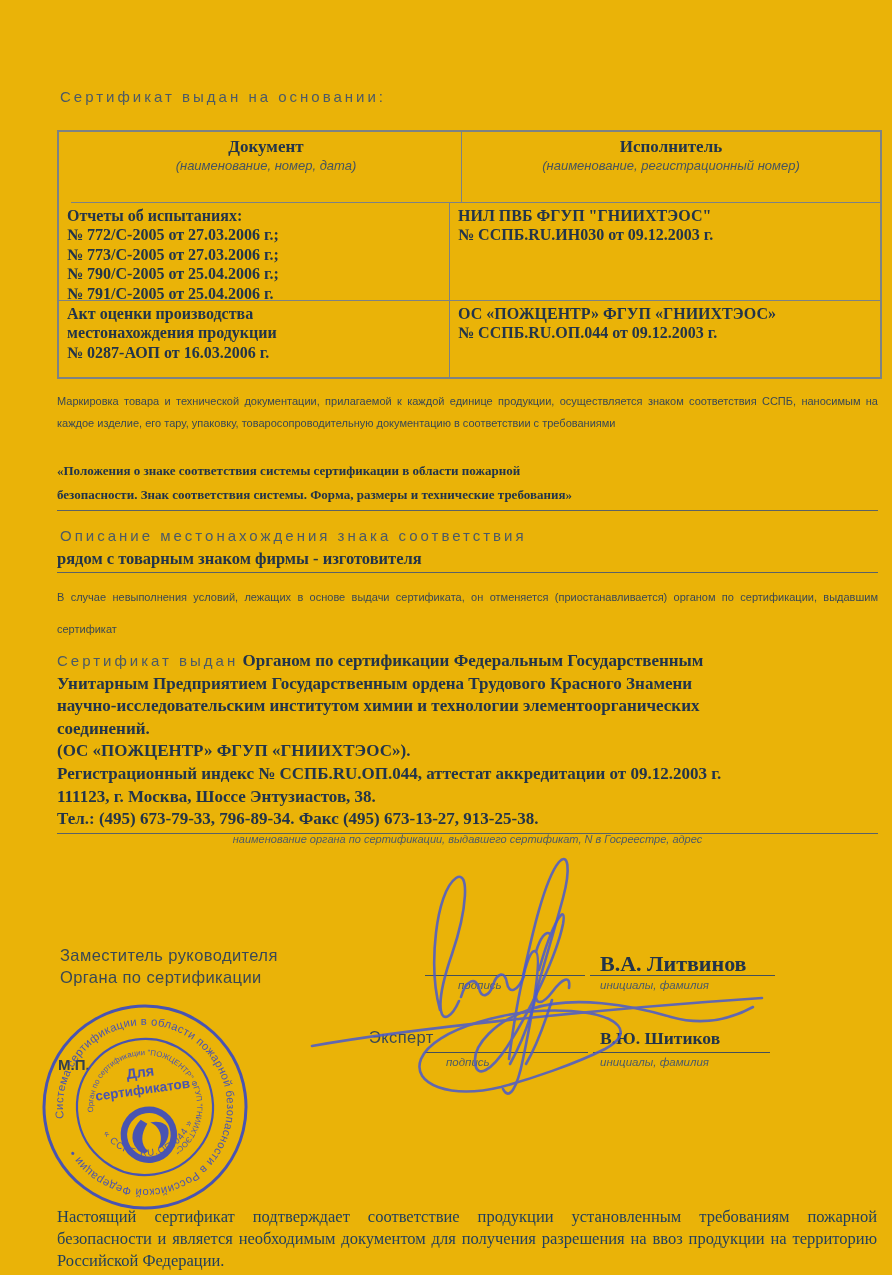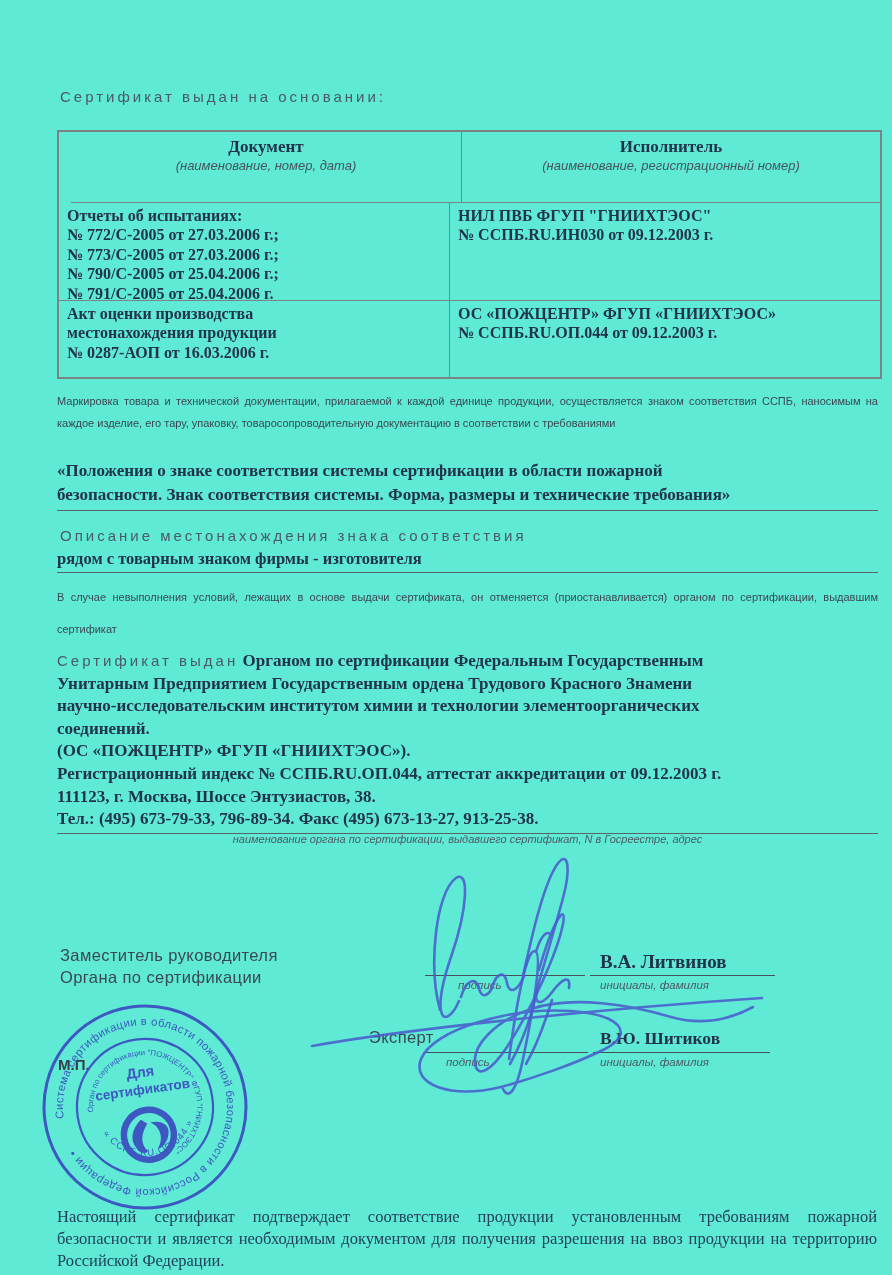--- a/index.html
+++ b/index.html
@@ -1,16 +1,16 @@
 <!DOCTYPE html>
 <html><head>
 <meta charset="utf-8">
 <style>
   html,body{margin:0;padding:0;background:#e9ebea;}
-  #page{position:relative;width:892px;height:1275px;margin:0 auto;background:#5eead4;overflow:hidden;
+  #page{position:relative;width:892px;height:1275px;margin:0 auto;background:#eab308;overflow:hidden;
         font-family:"Liberation Sans",sans-serif;color:#3a4854;}
   .abs{position:absolute;}
   
   .lbl{font-size:15px;letter-spacing:3px;color:#4c5a66;}
   .serifb{font-family:"Liberation Serif",serif;font-weight:bold;color:#22344a;}
   .sans{font-size:11px;color:#3a4854;}
   .cap{font-style:italic;font-size:11.5px;color:#4c5a66;}
   
   .intro-label{left:60px;top:88px;}
   
@@ -22,42 +22,42 @@
   .doc-table .r1{height:97px;border-bottom:1.5px solid #7d8284;}
   .doc-table .r2{height:76px;}
   .th{text-align:center;padding-top:5px;}
   .th .t{font-family:"Liberation Serif",serif;font-weight:bold;font-size:17px;color:#22344a;}
   .th .s{font-style:italic;font-size:13px;color:#46545f;margin-top:1px;}
   .cell{padding:3px 6px 0 8px;}
   .cell .ln{font-family:"Liberation Serif",serif;font-weight:bold;font-size:16px;line-height:19.4px;color:#22344a;}
   
   .marking-par{left:57px;top:390px;width:821px;text-align:justify;line-height:22px;}
   .regulation{left:57px;top:459px;width:821px;border-bottom:1.5px solid #5b6266;padding-bottom:3px;}
-  .regulation .ln{font-family:"Liberation Serif",serif;font-weight:bold;font-size:17px;line-height:24px;color:#22344a;}
+  .regulation .ln{font-family:"Liberation Serif",serif;font-weight:bold;font-size:13px;line-height:24px;color:#22344a;}
   .markloc-label{left:60px;top:527px;}
   .markloc-value{left:57px;top:549px;width:821px;font-size:16.5px;border-bottom:1.5px solid #5b6266;padding-bottom:3px;}
   .revocation-par{left:57px;top:581px;width:821px;text-align:justify;line-height:32px;}
   
   .issued{left:57px;top:650px;width:821px;}
   .issued .ln{font-family:"Liberation Serif",serif;font-weight:bold;font-size:17px;line-height:22.6px;color:#22344a;}
   .issued .ln.last{border-bottom:1.5px solid #5b6266;padding-bottom:2px;}
   .issued-caption{left:57px;top:833px;width:821px;text-align:center;font-size:11px;}
   
   .deputy-title{left:60px;top:944px;font-size:16.5px;line-height:22px;letter-spacing:.4px;color:#3a4854;}
   .expert-label{left:333px;top:1028px;font-size:16.5px;letter-spacing:.4px;color:#3a4854;margin-left:36px;}
   .sigline{border-top:1.6px solid #45505a;height:0;}
   .sl1{left:425px;top:975px;width:160px;}
   .nl1{left:590px;top:975px;width:185px;}
   .sl2{left:425px;top:1052px;width:163px;}
   .nl2{left:593px;top:1052px;width:177px;}
   .sigcap1{left:458px;top:979px;}
   .namecap1{left:600px;top:979px;}
   .sigcap2{left:446px;top:1056px;}
   .namecap2{left:600px;top:1056px;}
-  .name1{left:600px;top:951px;font-size:19px;}
+  .name1{left:600px;top:951px;font-size:22px;}
   .name2{left:600px;top:1028px;font-size:17.5px;}
   .mp-label{left:58px;top:1056px;font-weight:bold;font-size:15px;color:#33404d;text-align:right;}
   
   .stamp{left:36px;top:998px;width:218px;height:218px;transform:rotate(-8deg);opacity:.92;}
   .sig-overlay{left:290px;top:848px;width:500px;height:268px;pointer-events:none;}
   
   .footer-par{left:57px;top:1206px;width:820px;font-family:"Liberation Serif",serif;font-size:16.5px;
               line-height:22px;color:#23405c;text-align:justify;}
 </style>
 </head>

